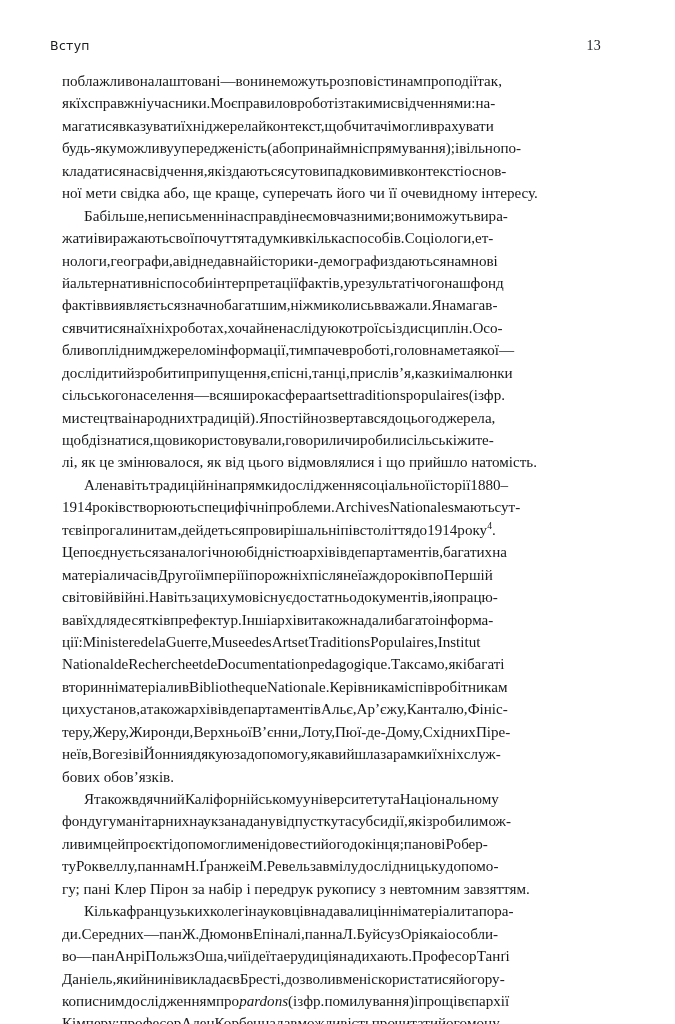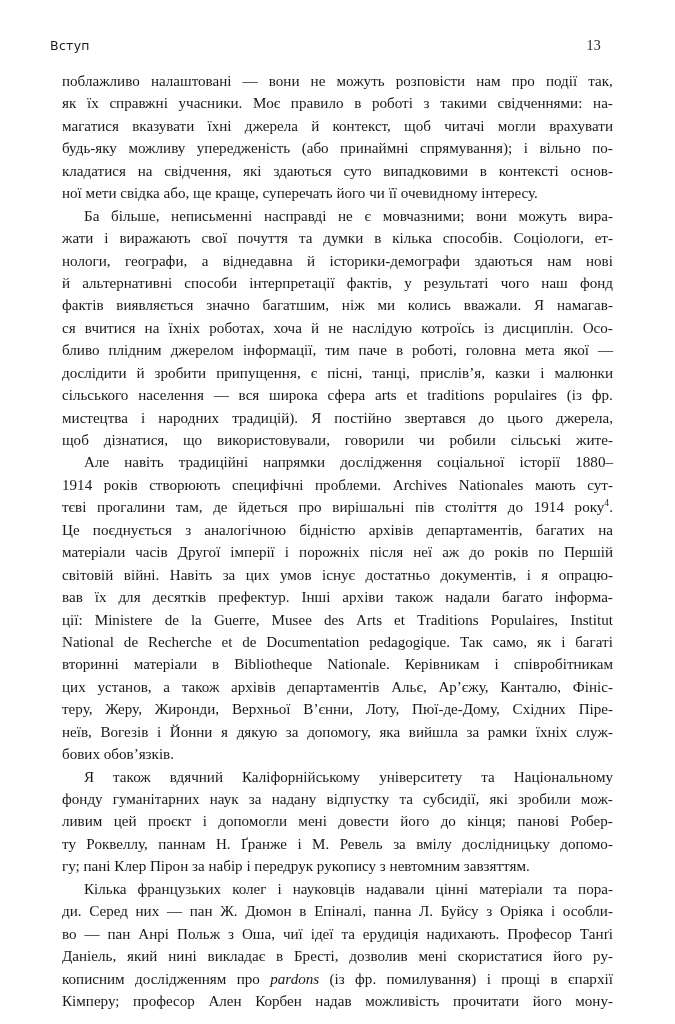--- a/index.html
+++ b/index.html
@@ -59,21 +59,21 @@
     width: 551px;
     height: 22.45px;
     line-height: 22.45px;
     font-size: 15.1px;
     white-space: nowrap;
     color: #17181a;
   }
   
   .ln.just {
     display: flex;
-    justify-content: space-between;
+    justify-content: flex-start;
     white-space: normal;
   }
   .ln.just > .w { white-space: pre; }
   
   .ln.last { display: block; }
 
   .indent { display: inline-block; width: 22px; }
 
   i, .it { font-style: italic; }
 
@@ -293,20 +293,21 @@
           <span class="w">щоб</span>
           <span class="w">дізнатися,</span>
           <span class="w">що</span>
           <span class="w">використовували,</span>
           <span class="w">говорили</span>
           <span class="w">чи</span>
           <span class="w">робили</span>
           <span class="w">сільські</span>
           <span class="w">жите-</span>
         </div>
+        <div class="ln last">лі, як це змінювалося, як від цього відмовлялися і що прийшло натомість.</div>
       </div>
       <div>
         <div class="ln just">
           <span class="w"><span class="indent"></span>Але</span>
           <span class="w">навіть</span>
           <span class="w">традиційні</span>
           <span class="w">напрямки</span>
           <span class="w">дослідження</span>
           <span class="w">соціальної</span>
           <span class="w">історії</span>

